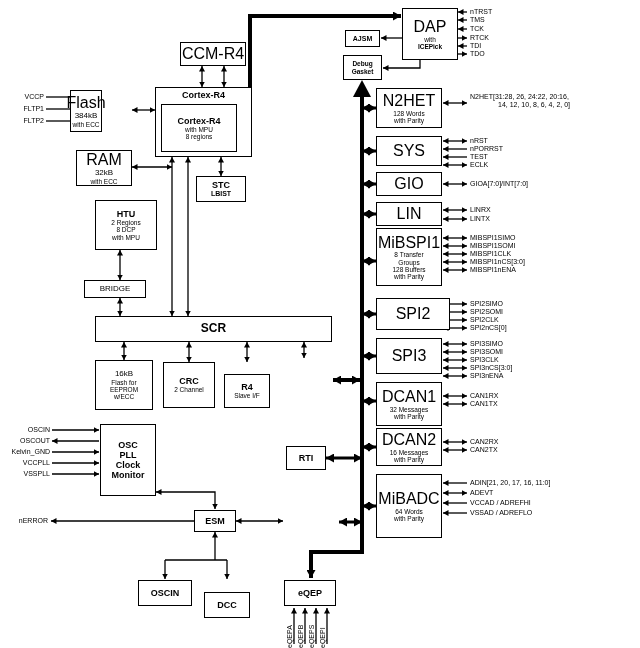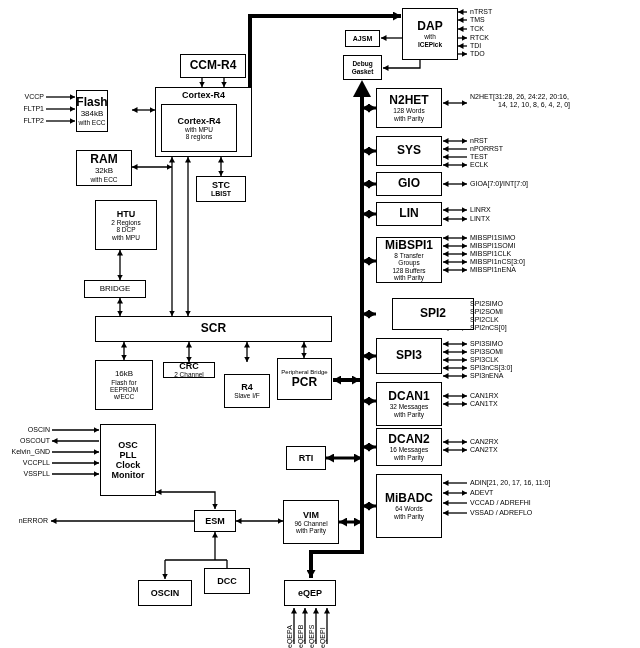--- a/index.html
+++ b/index.html
@@ -3,21 +3,21 @@
 <meta charset="utf-8">
 <style>
   html,body{margin:0;padding:0;background:#fff}
   .stage{position:relative;width:640px;height:648px;background:#fff;
          font-family:"Liberation Sans",sans-serif;color:#000;overflow:hidden}
   .stage svg{position:absolute;left:0;top:0}
   .blk{position:absolute;background:#fff;border:1.6px solid #000;box-sizing:border-box;
        display:flex;flex-direction:column;align-items:center;justify-content:center;
        text-align:center;line-height:1.12}
   .top{justify-content:flex-start;padding-top:2px}
-  .bt {font-weight:bold;font-size:12px}
+  .bt {font-weight:normal;font-size:16px}
   .b12{font-weight:bold;font-size:12px}
   .b9 {font-weight:bold;font-size:9px}
   .b8 {font-weight:normal;font-size:8px}
   .b7 {font-weight:bold;font-size:7px}
   .bs {font-size:6.5px}
   .bsb{font-size:6.5px;font-weight:bold}
   .p6 {font-size:6px}
   .sigL{position:absolute;font-size:7px;line-height:8px;text-align:right;white-space:nowrap}
   .sigR{position:absolute;left:470px;font-size:7px;line-height:8px;white-space:nowrap}
   .vsig{position:absolute;font-size:7px;line-height:9px;white-space:nowrap;
@@ -130,34 +130,34 @@
     <span class="bs">with</span>
     <span class="bsb">ICEPick</span>
   </div>
   <div class="blk" style="left:345px;top:30px;width:35px;height:17px">
     <span class="b7">AJSM</span>
   </div>
   <div class="blk" style="left:343px;top:55px;width:39px;height:25px">
     <span class="bsb">Debug</span>
     <span class="bsb">Gasket</span>
   </div>
-  <div class="blk" style="left:180px;top:54px;width:66px;height:24px">
+  <div class="blk" style="left:180px;top:42px;width:66px;height:24px">
     <span class="bt">CCM-R4</span>
   </div>
 
   <div class="blk top" style="left:155px;top:87px;width:97px;height:70px">
     <span class="b9">Cortex-R4</span>
   </div>
   <div class="blk" style="left:161px;top:104px;width:76px;height:48px">
     <span class="b9">Cortex-R4</span>
     <span class="bs">with MPU</span>
     <span class="bs">8 regions</span>
   </div>
 
-  <div class="blk" style="left:76px;top:90px;width:32px;height:42px">
+  <div class="blk" style="left:70px;top:90px;width:32px;height:42px">
     <span class="bt">Flash</span>
     <span class="b8">384kB</span>
     <span class="bs">with ECC</span>
   </div>
   <div class="blk" style="left:76px;top:150px;width:56px;height:36px">
     <span class="bt">RAM</span>
     <span class="b8">32kB</span>
     <span class="bs">with ECC</span>
   </div>
   <div class="blk" style="left:95px;top:200px;width:62px;height:50px">
@@ -176,82 +176,73 @@
 
   <div class="blk" style="left:95px;top:316px;width:237px;height:26px">
     <span class="b12">SCR</span>
   </div>
   <div class="blk" style="left:95px;top:360px;width:58px;height:50px">
     <span class="b8">16kB</span>
     <span class="bs">Flash for</span>
     <span class="bs">EEPROM</span>
     <span class="bs">w/ECC</span>
   </div>
-  <div class="blk" style="left:163px;top:362px;width:52px;height:16px">
+  <div class="blk" style="left:163px;top:362px;width:52px;height:46px">
     <span class="b9">CRC</span>
     <span class="bs">2 Channel</span>
   </div>
   <div class="blk" style="left:224px;top:374px;width:46px;height:34px">
     <span class="b9">R4</span>
     <span class="bs">Slave I/F</span>
-  </div>
-  <div class="blk" style="left:277px;top:358px;width:55px;height:42px">
-    <span class="p6">Peripheral Bridge</span>
-    <span class="bt">PCR</span>
   </div>
 
   <div class="blk" style="left:100px;top:424px;width:56px;height:72px">
     <span class="b9">OSC</span>
     <span class="b9">PLL</span>
     <span class="b9">Clock</span>
     <span class="b9">Monitor</span>
   </div>
   <div class="blk" style="left:194px;top:510px;width:42px;height:22px">
     <span class="b9">ESM</span>
   </div>
   <div class="blk" style="left:286px;top:446px;width:40px;height:24px">
     <span class="b9">RTI</span>
   </div>
-  <div class="blk" style="left:283px;top:500px;width:56px;height:44px">
-    <span class="b9">VIM</span>
-    <span class="bs">96 Channel</span>
-    <span class="bs">with Parity</span>
-  </div>
   <div class="blk" style="left:138px;top:580px;width:54px;height:26px">
     <span class="b9">OSCIN</span>
   </div>
-  <div class="blk" style="left:204px;top:568px;width:46px;height:26px">
+  <div class="blk" style="left:204px;top:592px;width:46px;height:26px">
     <span class="b9">DCC</span>
   </div>
   <div class="blk" style="left:284px;top:580px;width:52px;height:26px">
     <span class="b9">eQEP</span>
   </div>
 
   <div class="blk" style="left:376px;top:88px;width:66px;height:40px">
     <span class="bt">N2HET</span>
     <span class="bs">128 Words</span>
     <span class="bs">with Parity</span>
   </div>
   <div class="blk" style="left:376px;top:136px;width:66px;height:30px">
     <span class="bt">SYS</span>
   </div>
   <div class="blk" style="left:376px;top:172px;width:66px;height:24px">
     <span class="bt">GIO</span>
   </div>
   <div class="blk" style="left:376px;top:202px;width:66px;height:24px">
     <span class="bt">LIN</span>
   </div>
-  <div class="blk" style="left:376px;top:237px;width:66px;height:46px">
+  <div class="blk" style="left:376px;top:228px;width:66px;height:58px">
     <span class="bt">MiBSPI1</span>
     <span class="bs">8 Transfer</span>
     <span class="bs">Groups</span>
     <span class="bs">128 Buffers</span>
     <span class="bs">with Parity</span>
   </div>
-  <div class="blk" style="left:392px;top:298px;width:82px;height:32px">
+  <div class="blk" style="left:376px;top:298px;width:74px;height:32px">
     <span class="bt">SPI2</span>
   </div>
   <div class="blk" style="left:376px;top:338px;width:66px;height:36px">
     <span class="bt">SPI3</span>
   </div>
   <div class="blk" style="left:376px;top:382px;width:66px;height:44px">
     <span class="bt">DCAN1</span>
     <span class="bs">32 Messages</span>
     <span class="bs">with Parity</span>
   </div>

